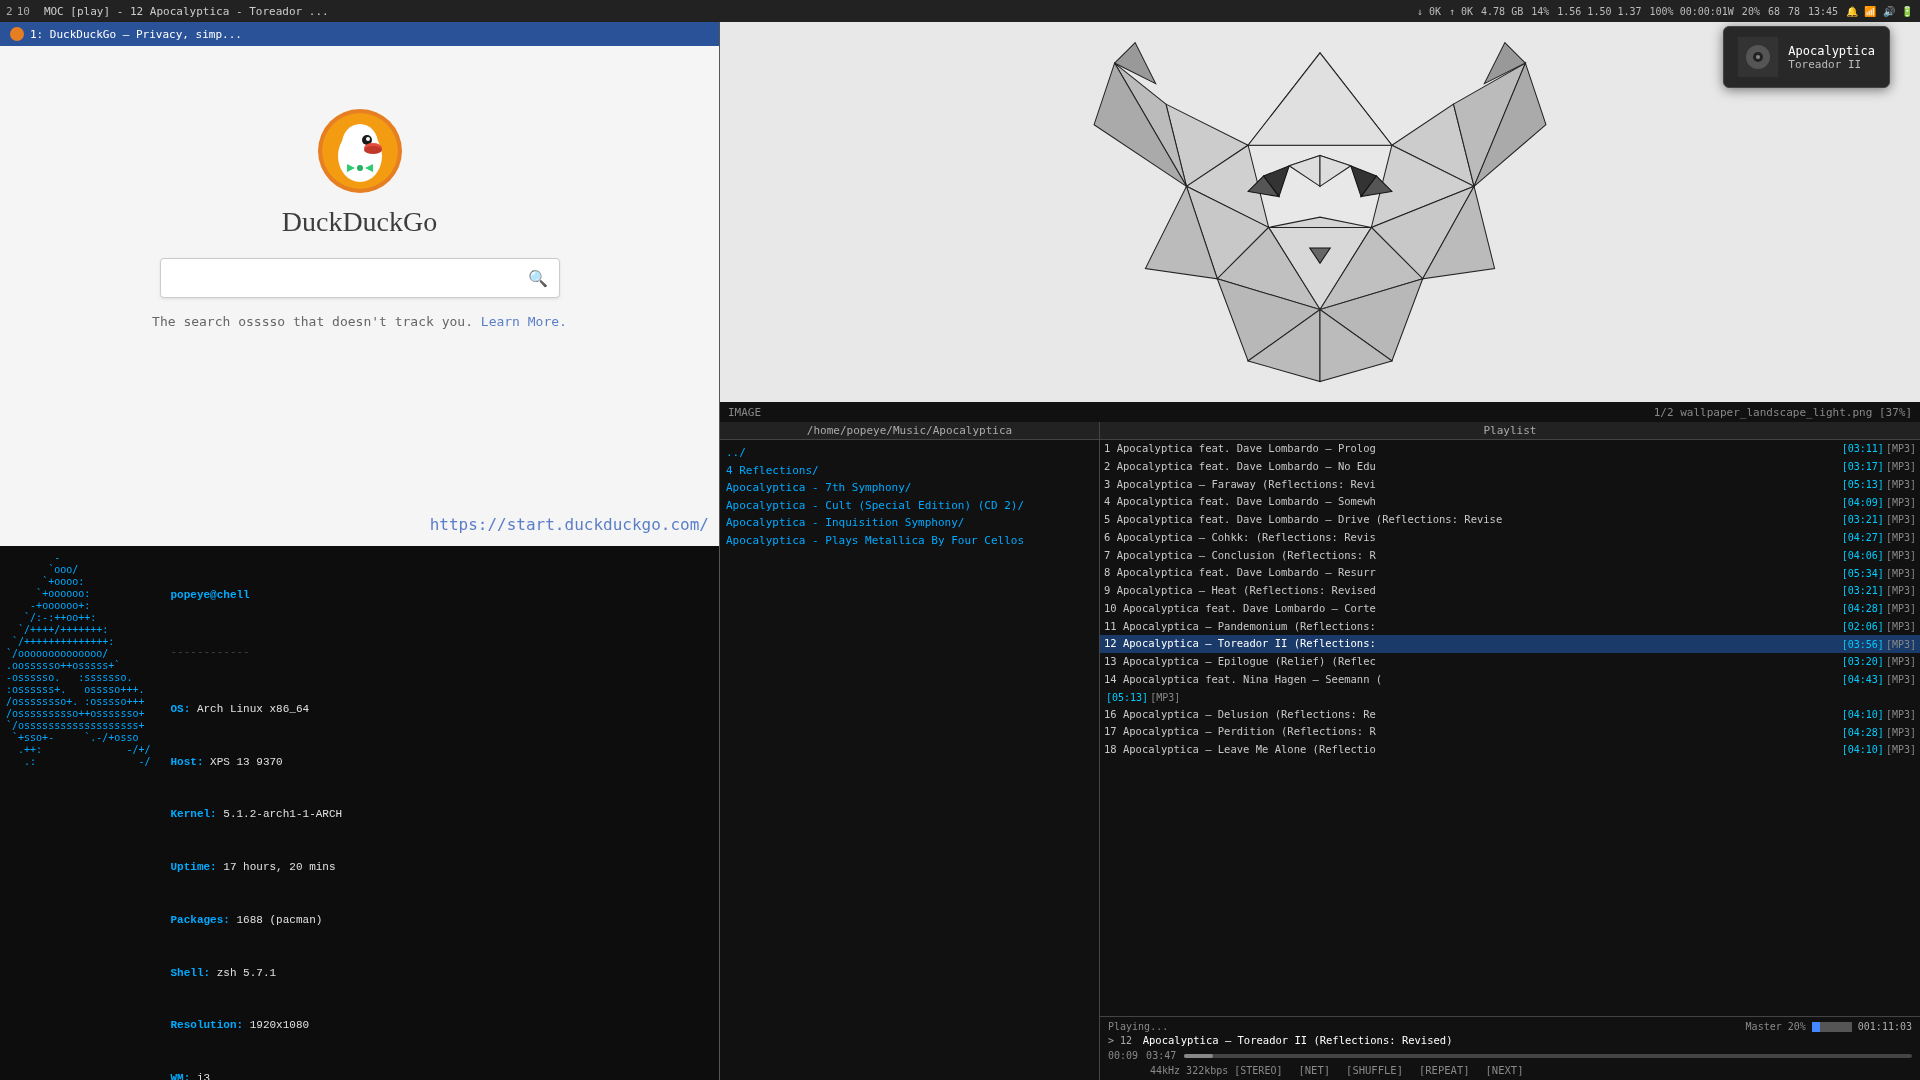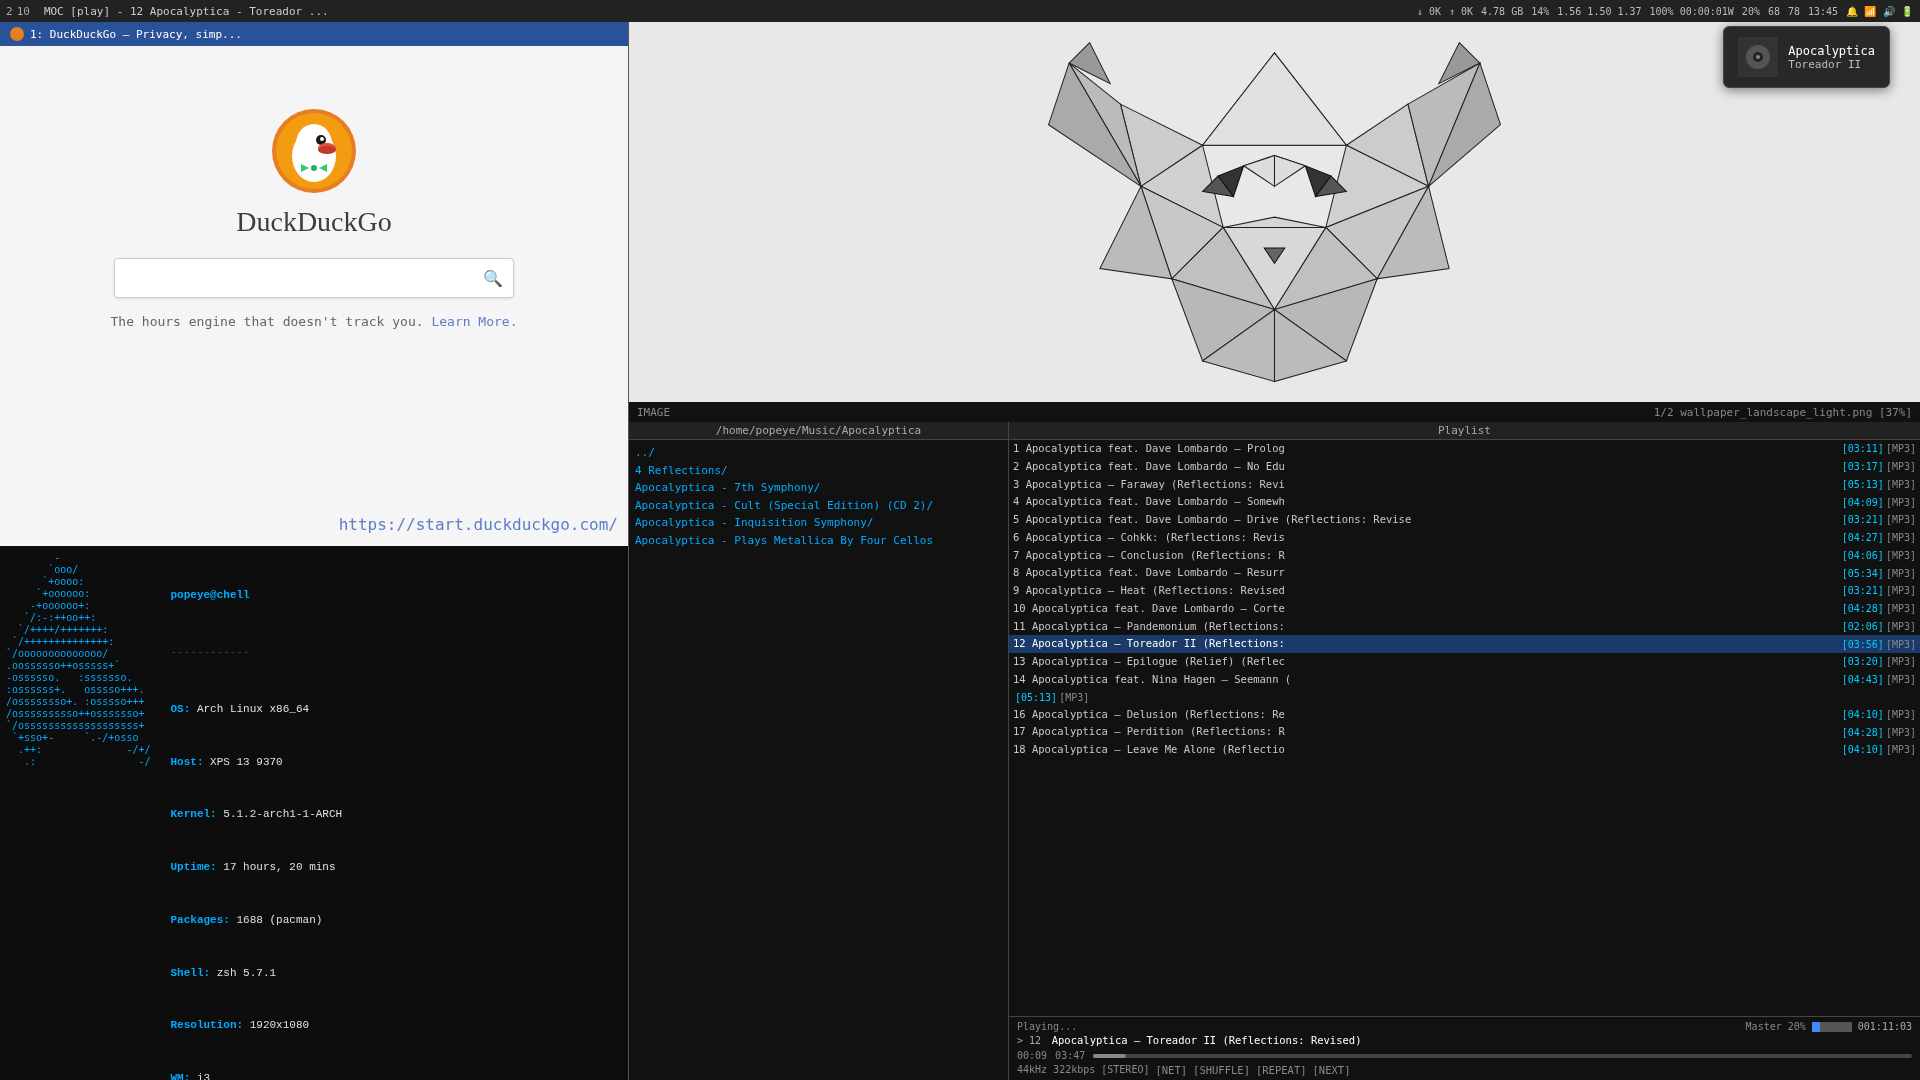--- a/index.html
+++ b/index.html
@@ -35,21 +35,21 @@
     
     #main-area {
       position: absolute;
       top: 22px; left: 0; right: 0; bottom: 0;
       display: flex;
       flex-direction: row;
     }
 
     
     #left-panel {
-      width: 629px;
+      width: 720px;
       display: flex;
       flex-direction: column;
       border-right: 1px solid #555;
     }
 
     
     #browser-tab {
       background: #2a5298;
       color: #fff;
       font-size: 11px;
@@ -323,22 +323,23 @@
     }
     #progress-fill {
       height: 100%;
       background: #888;
       border-radius: 2px;
       width: 4%;
     }
 
     #player-bottom {
       display: flex;
-      align-items: flex-start;
-      gap: 6px;
+      align-items: center;
+      gap: 16px;
+      margin-left: 42px;
     }
     .player-btn { cursor: pointer; color: #888; }
 
     
     #notif-popup {
       position: absolute;
       top: 26px;
       right: 30px;
       background: rgba(30, 30, 30, 0.95);
       border: 1px solid #444;
@@ -425,21 +426,21 @@
         </svg>
         <span id="ddg-name">DuckDuckGo</span>
       </div>
 
       <div id="search-box-area">
         <input id="search-input" type="text" placeholder="" style="">
         <span id="search-icon-btn">🔍</span>
       </div>
 
       <p id="privacy-text">
-        <span>The hours engine that doesn't track you.</span>
+        <span>The search osssso that doesn't track you.</span>
         <a href="#">Learn More.</a>
       </p>
 
       <div id="browser-url-bar">https://start.duckduckgo.com/</div>
     </div>
 
     <div id="terminal-area">
       <div id="neofetch-area">
         <pre id="ascii-art">        <span style="color:#00aaff">-</span>
        <span style="color:#00aaff">`ooo/</span>

